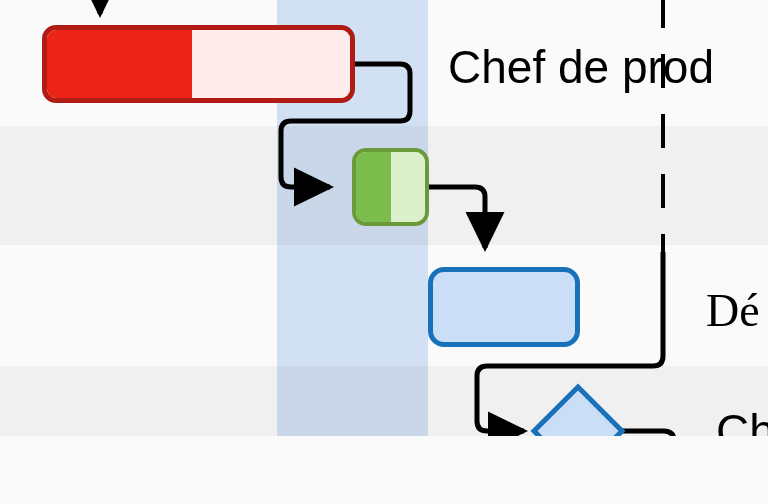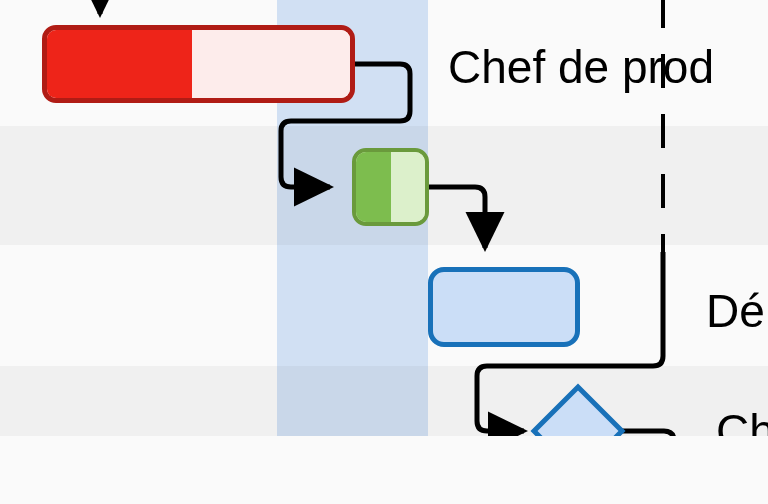--- a/index.html
+++ b/index.html
@@ -75,21 +75,21 @@
 
   <div class="lane light" style="top:0px;height:126px;"></div>
   <div class="lane dark" style="top:126px;height:119px;"></div>
   <div class="lane light" style="top:245px;height:121px;"></div>
   <div class="lane dark" style="top:366px;height:122px;"></div>
   <div class="lane light" style="top:488px;height:16px;"></div>
 
   <div class="col-highlight" style="left:277px;width:151px;"></div>
 
   <div class="lane-label" style="left:448px;top:44px;">Chef de prod</div>
-  <div class="lane-label" style="left:706px;top:288px;">Dé</div>
+  <div class="lane-label" style="left:706px;top:288px;font-family:Liberation Serif, serif;">Dé</div>
   <div class="lane-label" style="left:716px;top:408px;">Ch</div>
 
   <svg id="vec" viewBox="0 0 768 504">
     <defs>
       <marker id="ah" markerWidth="9" markerHeight="9" refX="7.2" refY="4.5" orient="auto" markerUnits="strokeWidth">
         <path d="M0,0.6 L8,4.5 L0,8.4 z" fill="#000"></path>
       </marker>
       <marker id="ahd" markerWidth="9" markerHeight="9" refX="7.2" refY="4.5" orient="auto" markerUnits="strokeWidth">
         <path d="M0,0.6 L8,4.5 L0,8.4 z" fill="#000"></path>
       </marker>

